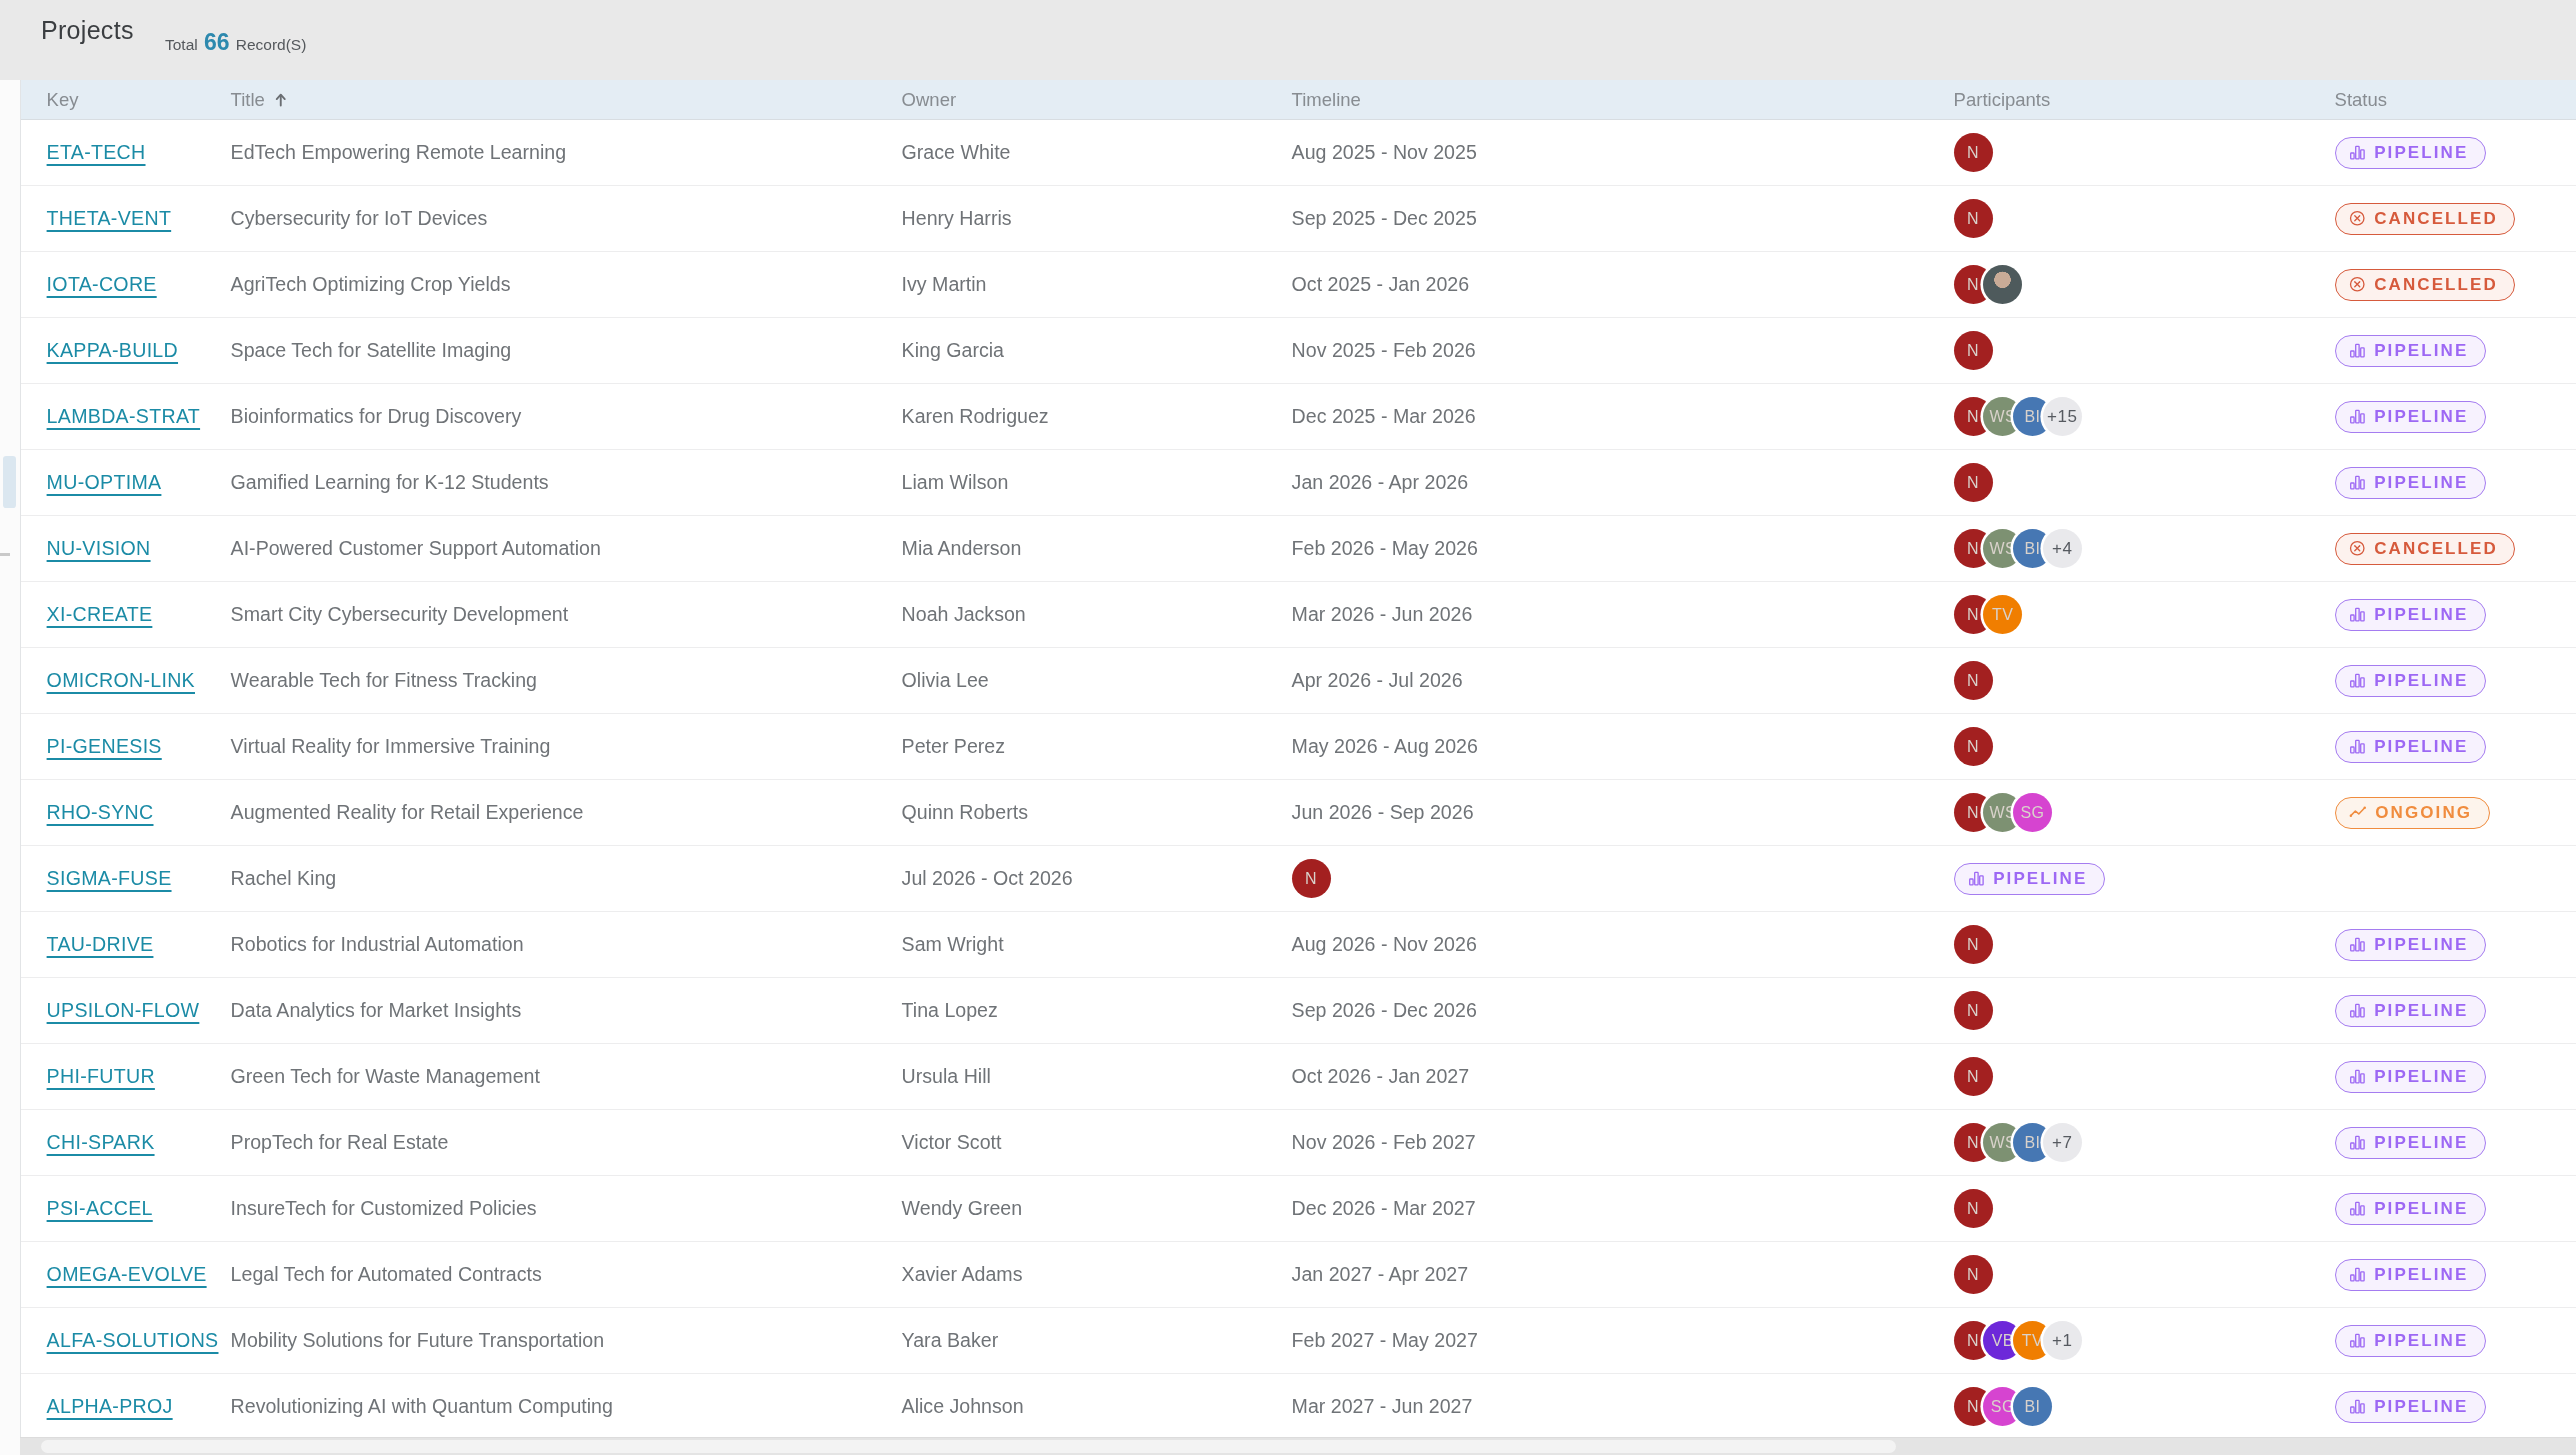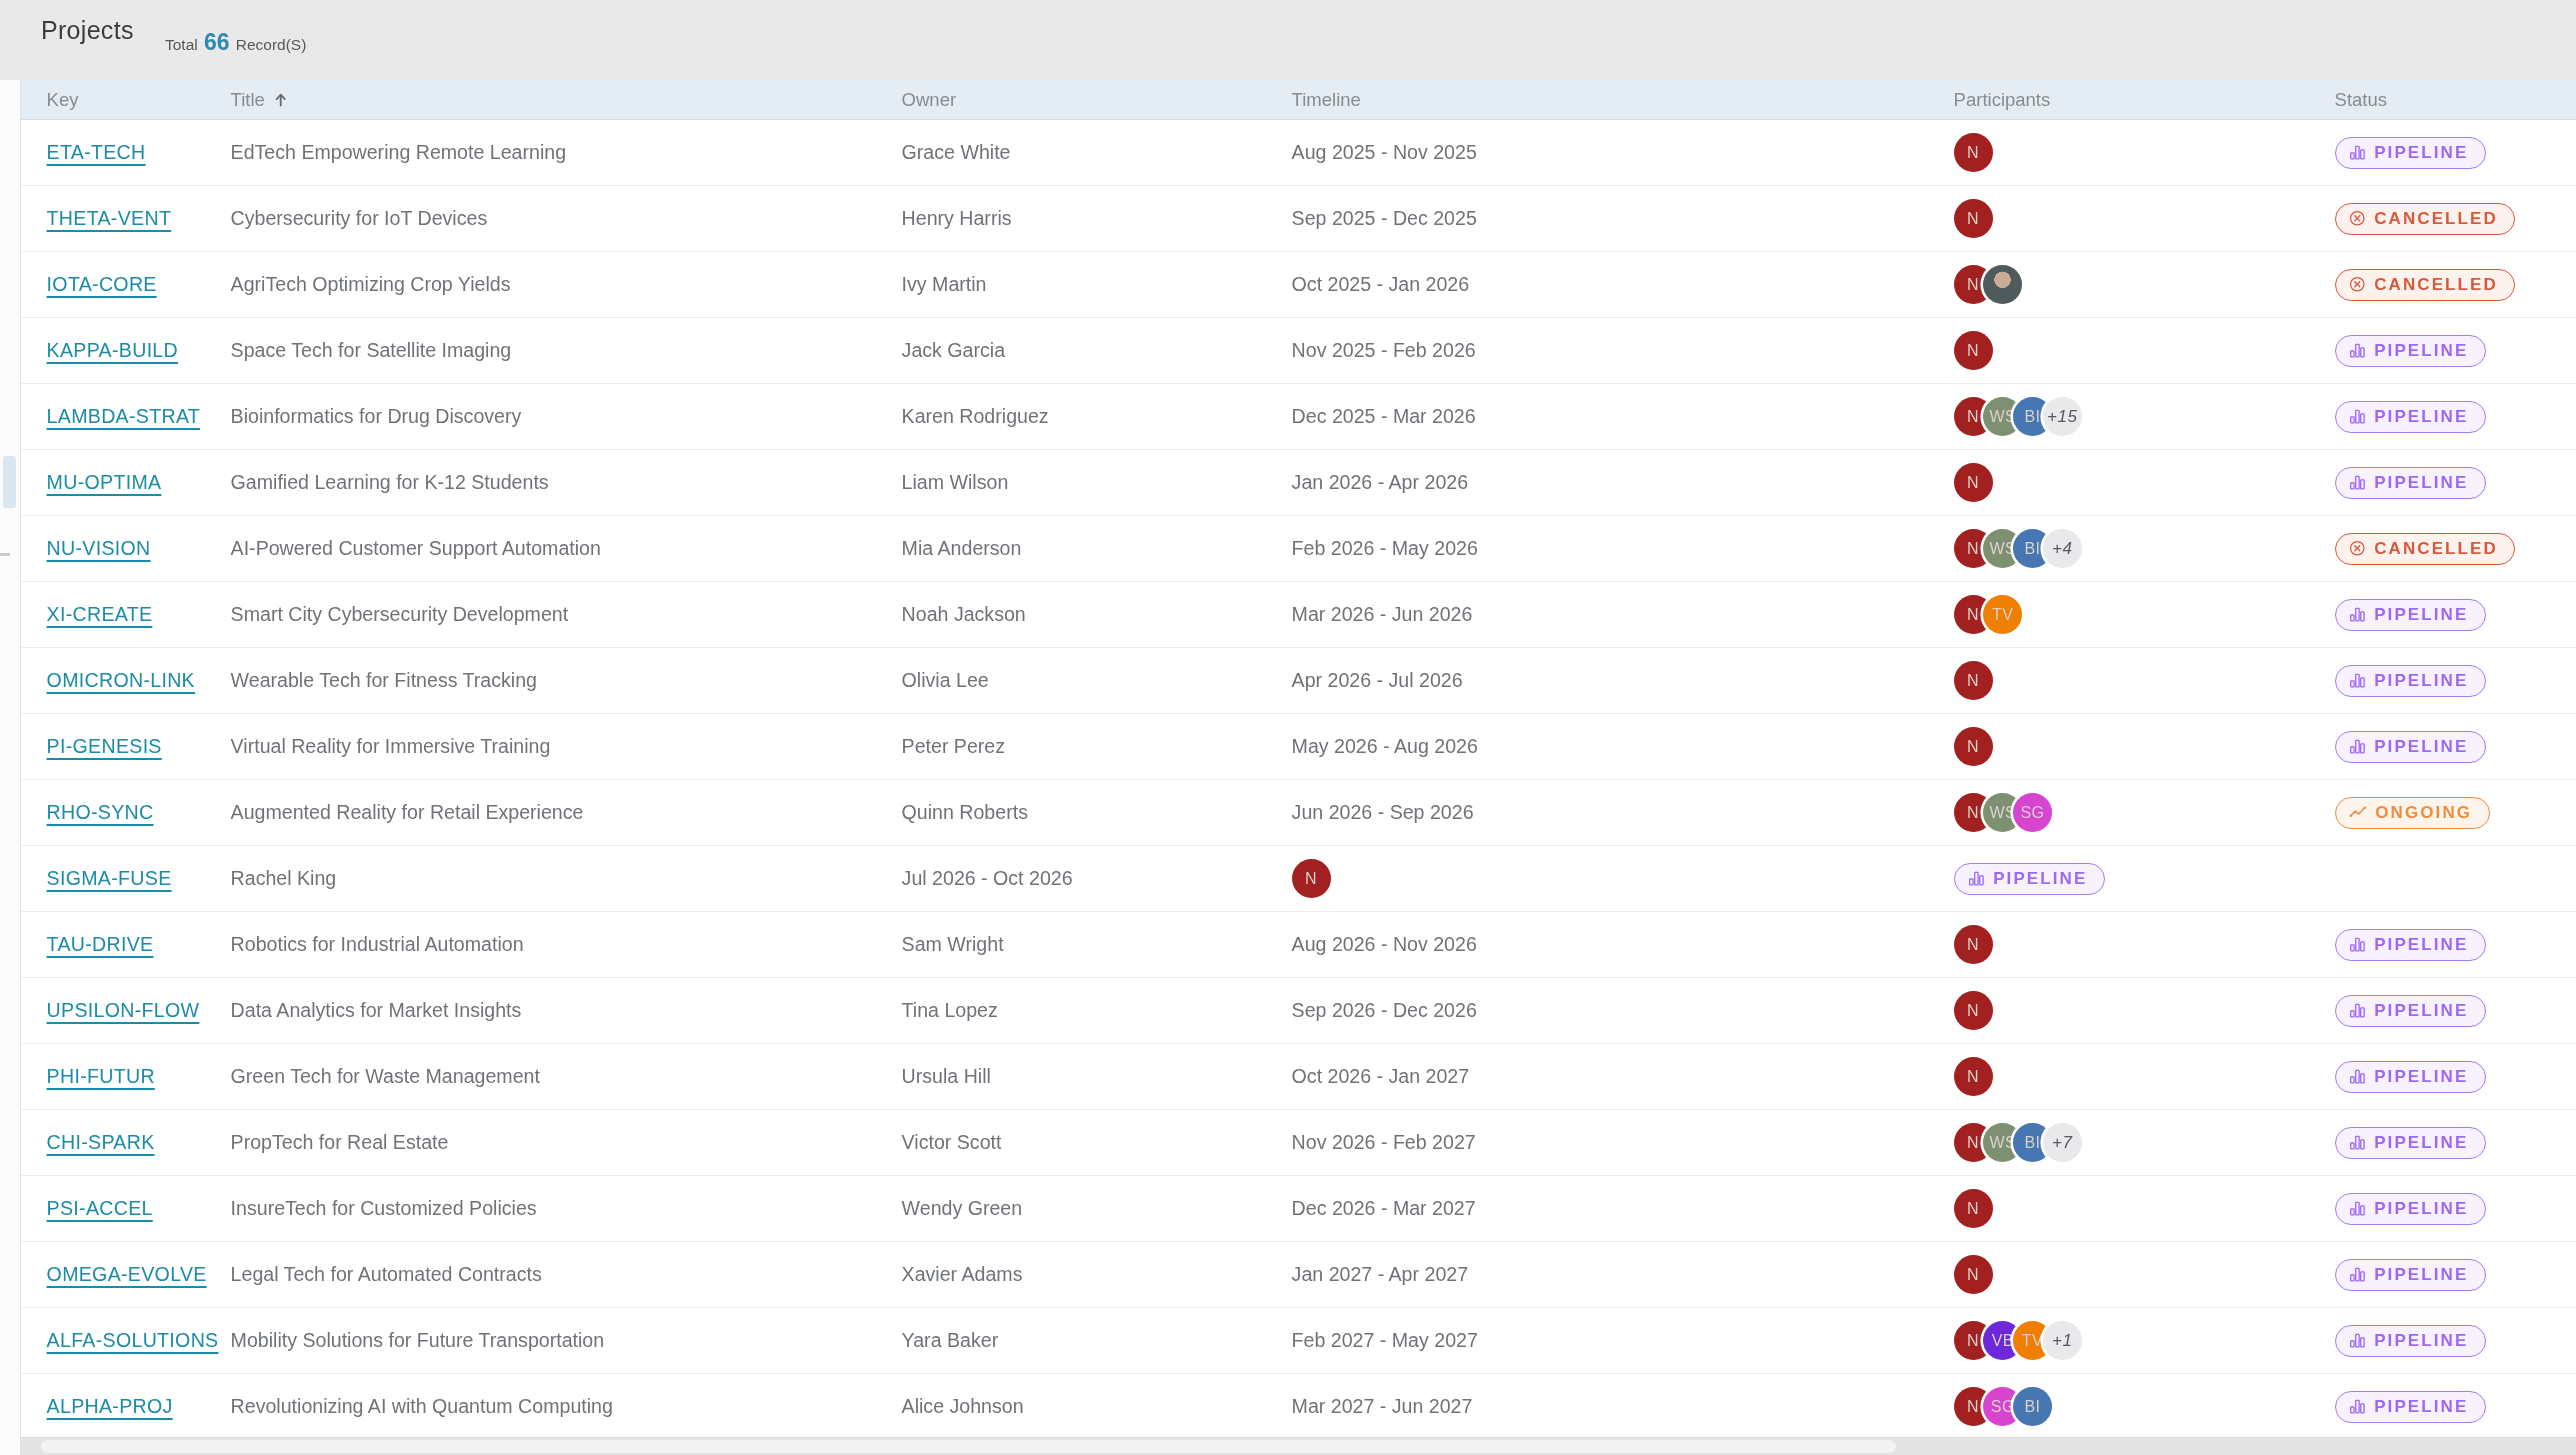--- a/index.html
+++ b/index.html
@@ -27,21 +27,21 @@
   .thead .hcell{display:flex;align-items:center;gap:7.2px;}
   .sort-icon{display:inline-flex;color:#6a6e72;}
   .row{height:66px;border-bottom:1px solid var(--row-border,#ededee);background:#fff;}
   .cell{font-size:19.6px;color:var(--text-dim,#6f7377);line-height:1.25;}
   .key-link{font-size:19.6px;color:var(--key-link,#1b8ba6);letter-spacing:0.3px;cursor:pointer;
     text-decoration:underline;text-decoration-thickness:1.8px;text-underline-offset:5.2px;text-align:right;}
   .participants-cell{display:flex;align-items:center;}
   .avatar{width:39px;height:39px;border-radius:50%;display:inline-flex;align-items:center;justify-content:center;
     font-size:16px;color:#d9d2cb;box-shadow:0 0 0 2.6px #ffffff;flex:0 0 auto;letter-spacing:0.5px;}
   .avatar + .avatar{margin-left:-9.3px;}
-  .avatar.more{width:auto;min-width:39px;padding:0 1px;border-radius:20.6px;box-sizing:border-box;font-size:17px;font-style:italic;}
+  .avatar.more{width:auto;min-width:39px;padding:0 1px;border-radius:20.6px;box-sizing:border-box;font-size:17px;}
   .avatar.photo{background:radial-gradient(circle at 50% 38%, #c9ab97 0 26%, #4e5a5c 27% 100%);
     background-color:#5d6b6d;}
   .status-cell{display:flex;}
   .badge{display:inline-flex;align-items:center;gap:7.7px;height:32px;padding:0 16.5px 0 12.4px;border:1.8px solid;
     border-radius:17.5px;font-size:17px;font-weight:600;letter-spacing:2.1px;box-sizing:border-box;}
   .badge .badge-icon{display:inline-flex;}
   
   .hscroll-track{position:absolute;left:19.6px;right:4.1px;top:1437px;height:18.5px;background:#e4e4e4;border-top:1px solid #dcdcdc;box-sizing:border-box;}
   .hscroll-thumb{position:absolute;left:41px;top:1440px;width:1855px;height:13px;border-radius:6.7px;background:#f3f3f3;}
 </style>
@@ -157,21 +157,21 @@
             </span>
         <span class="badge-text">CANCELLED</span>
       </span>
     </div>
 
   </div>
 
   <div class="grid-row row">
     <div class="cell key-cell"><a class="key-link">KAPPA-BUILD</a></div>
     <div class="cell title-cell">Space Tech for Satellite Imaging</div>
-    <div class="cell owner-cell">Jack Garcia</div>
+    <div class="cell owner-cell">King Garcia</div>
     <div class="cell timeline-cell">Nov 2025 - Feb 2026</div>
     <div class="cell participants-cell">
           <span class="avatar" style="background: rgb(163, 32, 32);">N</span>
         </div>
     <div class="cell status-cell">
       <span class="badge" style="border-color: rgb(165, 124, 240); background: rgb(247, 242, 254); color: rgb(157, 104, 244);">
         <span class="badge-icon">
               <svg width="18.5" height="18.5" viewBox="0 0 24 24" fill="none" stroke="currentColor" stroke-width="1.7">
                 <rect x="3.5" y="13" width="4.4" height="7.5" rx="0.8"></rect>
                 <rect x="10" y="4.5" width="4.4" height="16" rx="0.8"></rect>

